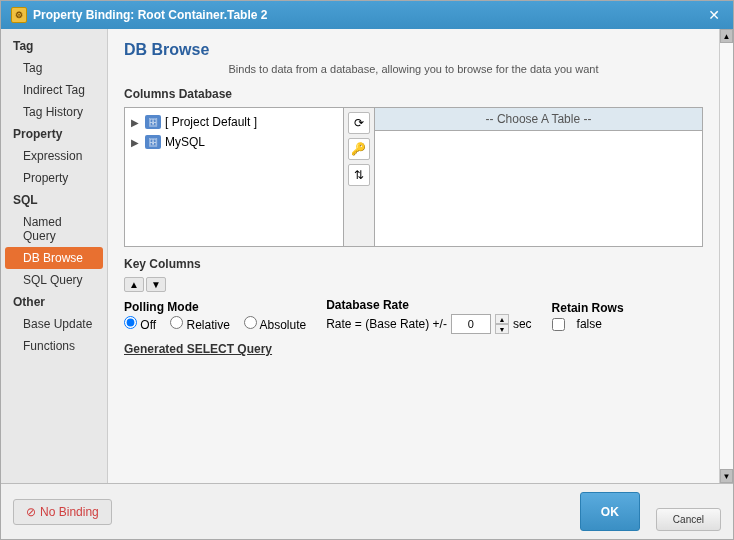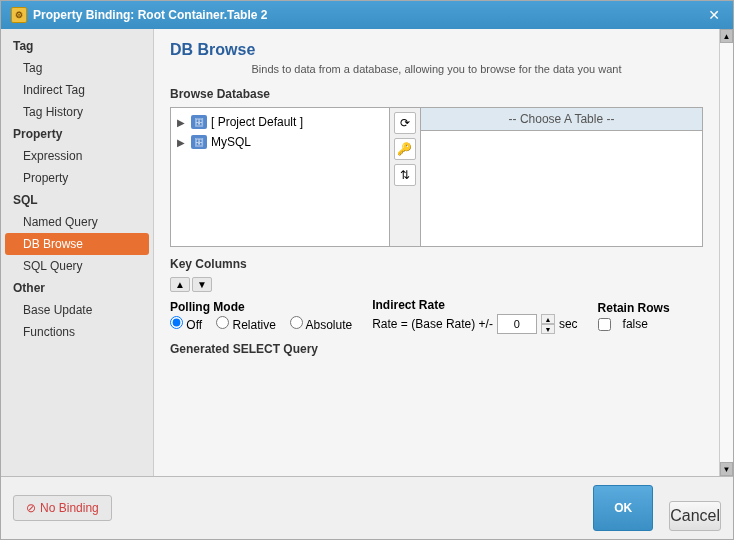--- a/index.html
+++ b/index.html
@@ -63,21 +63,21 @@
       background: transparent;
       border: none;
     }
     .dialog-body {
       display: flex;
       flex: 1;
       overflow: hidden;
     }
     
     .sidebar {
-      width: 153px;
+      width: 107px;
       background: #e8e8e8;
       border-right: 1px solid #ccc;
       padding: 6px 0;
       overflow-y: auto;
       flex-shrink: 0;
     }
     .sidebar-section-header {
       font-weight: bold;
       color: #333;
       padding: 4px 12px;
@@ -282,20 +282,21 @@
       display: flex;
       align-items: center;
       gap: 12px;
       font-size: 12px;
     }
     .gen-query-label {
       font-weight: bold;
       font-size: 12px;
       color: #333;
       margin-top: 4px;
+      text-decoration: underline;
     }
     
     .dialog-footer {
       border-top: 1px solid #bbb;
       background: #f0f0f0;
       padding: 8px 12px;
       display: flex;
       justify-content: space-between;
       align-items: center;
       flex-shrink: 0;
@@ -326,22 +327,22 @@
       padding: 5px 20px;
       font-size: 12px;
       cursor: pointer;
       border-radius: 3px;
       font-weight: bold;
     }
     .cancel-btn {
       background: linear-gradient(to bottom, #f8f8f8, #e0e0e0);
       color: #333;
       border: 1px solid #bbb;
-      padding: 5px 0;
-      font-size: 16px;
+      padding: 5px 16px;
+      font-size: 10px;
       cursor: pointer;
       border-radius: 3px;
       margin-top: 16px;
     }
     
     .main-scroll {
       display: flex;
       flex: 1;
       overflow: hidden;
     }
@@ -405,21 +406,21 @@
       <div class="sidebar-item">Base Update</div>
       <div class="sidebar-item">Functions</div>
     </div>
 
     <div class="main-scroll">
       <div class="content-area">
         <div class="main-content">
           <div class="section-title">DB Browse</div>
           <div class="section-desc">Binds to data from a database, allowing you to browse for the data you want</div>
 
-          <div class="browse-section-label">Browse Database</div>
+          <div class="browse-section-label">Columns Database</div>
 
           <div class="browse-area">
 
             <div class="tree-panel">
               <div class="tree-item">
                 <span class="tree-arrow">▶</span>
                 <span class="tree-db-icon">🗄</span>
                 <span>[ Project Default ]</span>
               </div>
               <div class="tree-item">
@@ -459,21 +460,21 @@
                   <label>
                     <input type="radio" name="pollingMode" style=""> Relative
                   </label>
                   <label>
                     <input type="radio" name="pollingMode" style=""> Absolute
                   </label>
                 </div>
               </div>
 
               <div class="polling-group">
-                <span class="polling-group-label">Indirect Rate</span>
+                <span class="polling-group-label">Database Rate</span>
                 <div class="rate-group">
                   <span>Rate = (Base Rate) +/-</span>
                   <input type="text" class="rate-input" value="0" style="">
                   <div class="spin-btns">
                     <button class="spin-btn">▲</button>
                     <button class="spin-btn">▼</button>
                   </div>
                   <span>sec</span>
                 </div>
               </div>

